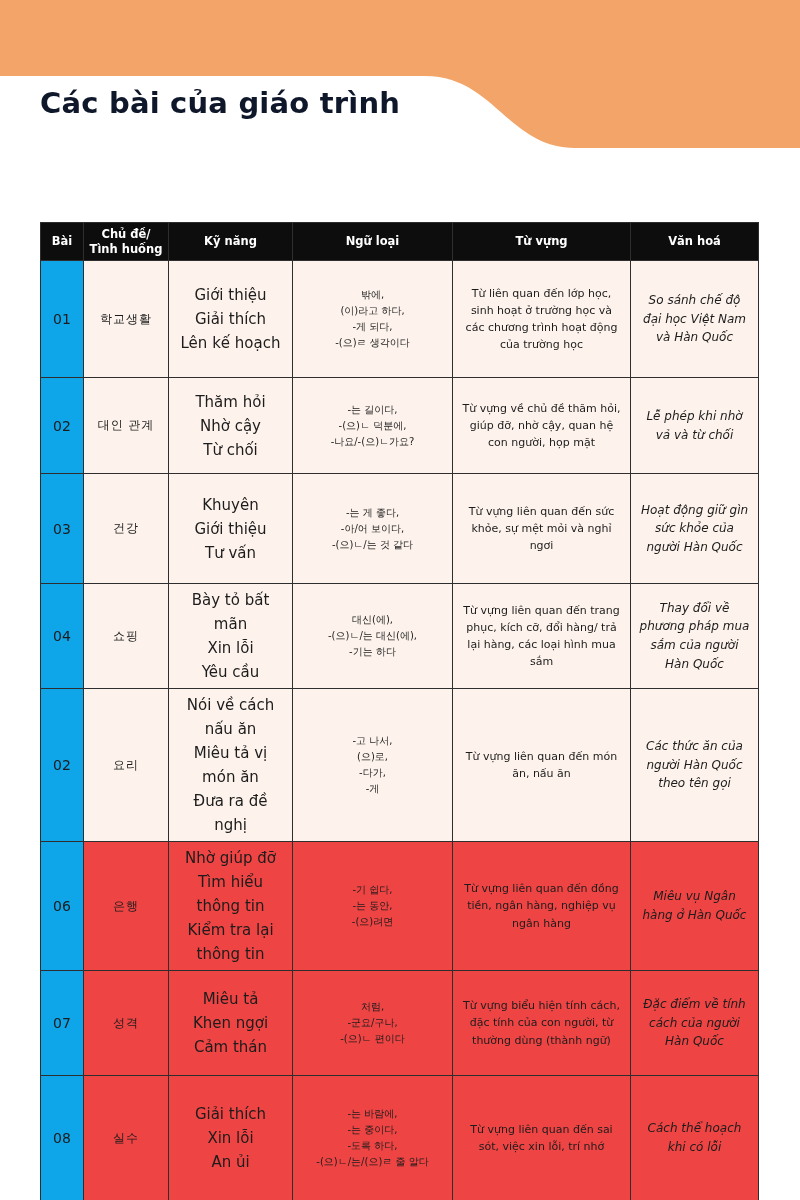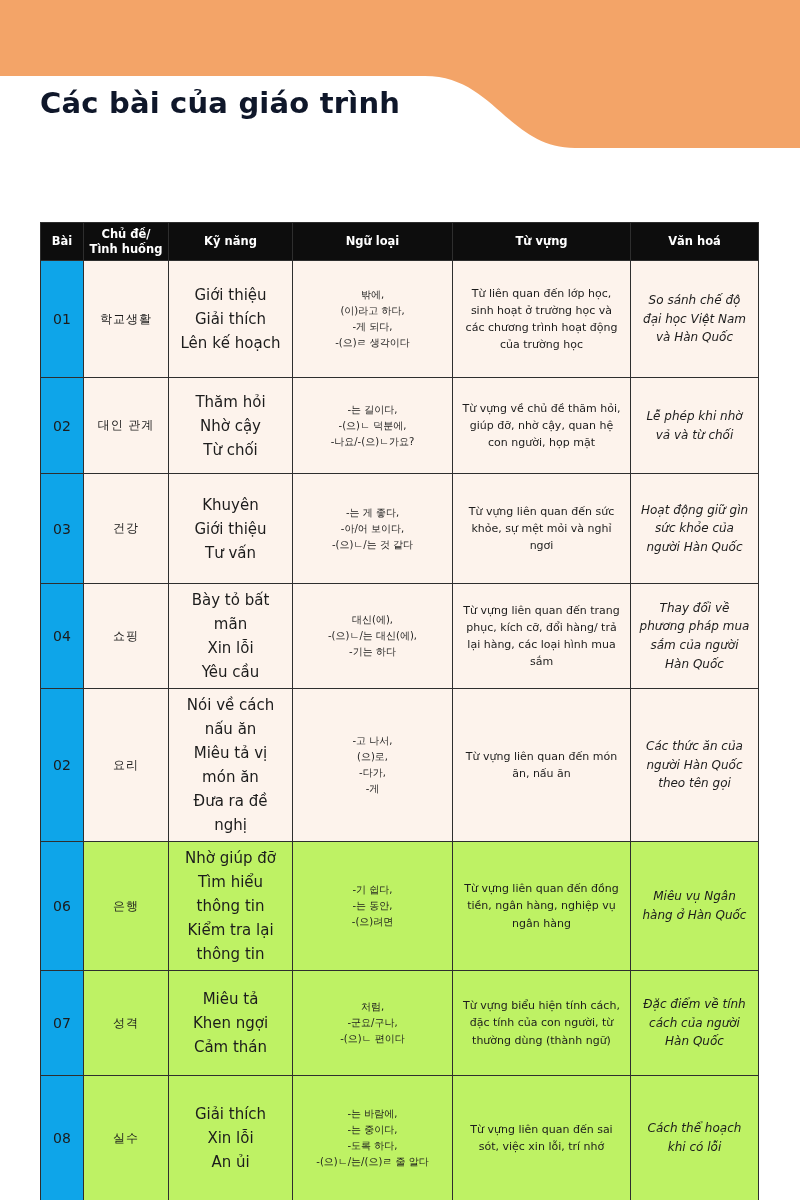--- a/index.html
+++ b/index.html
@@ -20,21 +20,21 @@
   table.toc th, table.toc td {
     border:1px solid #2e2e2e; box-sizing:border-box;
     text-align:center; vertical-align:middle; padding:4px 7px;
   }
   table.toc thead th {
     background:#0d0d0d; color:#ffffff; font-size:11.5px; font-weight:bold;
     white-space:pre-line; height:38px; padding:2px 3px; line-height:1.3;
   }
   td.bai { background:#0ea5e9; font-weight:normal; font-size:14px; color:#1c1c1c; }
   tr.cream td.cell { background:#fdf3ec; }
-  tr.mint  td.cell { background:#bef264;margin-top:43px; }
+  tr.mint  td.cell { background:#ef4444;margin-top:43px; }
   td.cell { color:#1c1c1c; }
   td.topic { font-size:12px; font-family:Liberation Sans, sans-serif; letter-spacing:1px; }
   td.skills { font-size:15px; white-space:pre-line; line-height:1.6; }
   td.grammar { font-size:10px; white-space:pre-line; line-height:1.6; }
   td.vocab { font-size:11px; line-height:1.55; }
   td.culture { font-size:12px; line-height:1.55;font-style:italic; }
 </style>
 </head>
 <body>
 

